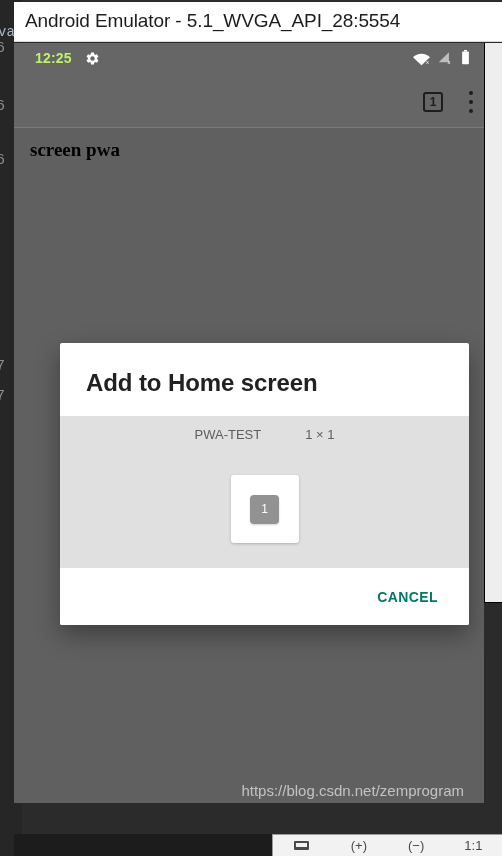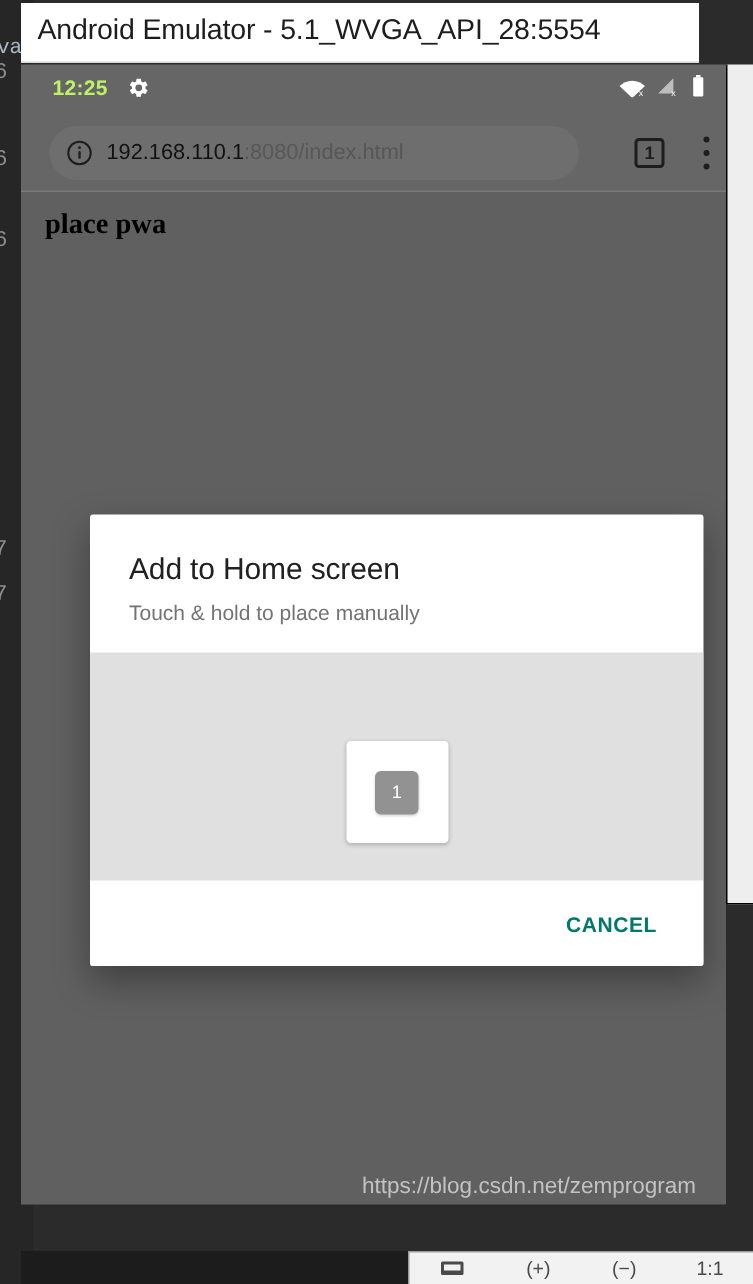--- a/index.html
+++ b/index.html
@@ -51,21 +51,21 @@
   .emulator-window {
     position: absolute;
     left: 14px;
     top: 2px;
     width: 488px;
     height: 846px;
   }
   .emulator-titlebar {
     position: absolute;
     left: 0; top: 0;
-    width: 452px;
+    width: 488px;
     height: 40px;
     background: #ffffff;
     border-bottom: 1px solid #d8d8d8;
     box-sizing: border-box;
   }
   .emulator-title-text {
     position: absolute;
     left: 11px;
     top: 8px;
     font-size: 19px;
@@ -228,22 +228,22 @@
     width: 409px;
     background: #ffffff;
     border-radius: 2px;
     box-shadow: 0 10px 24px rgba(0,0,0,0.35);
     overflow: hidden;
   }
   .dialog-header {
     padding: 26px 26px 19px 26px;
   }
   .dialog-title {
-    font-size: 20px;
-    font-weight: normal;
+    font-size: 24px;
+    font-weight: bold;
     color: #212121;
     letter-spacing: -0.1px;
   }
   .dialog-subtitle {
     margin-top: 8px;
     font-size: 14px;
     color: #737373;
   }
   .dialog-preview {
     background: #e0e0e0;
@@ -407,55 +407,48 @@
         <span>
           <svg viewBox="0 0 12 20" width="9" height="15">
             <rect x="4" y="0" width="4" height="2" fill="#ffffff"></rect>
             <rect x="1.5" y="2" width="9" height="17" rx="1" fill="#ffffff"></rect>
           </svg>
         </span>
       </div>
     </div>
 
     <div class="omnibox-row">
-      <div class="omnibox">
-        <span class="omnibox-info-icon">
-          <svg viewBox="0 0 24 24" width="18" height="18">
-            <circle cx="12" cy="12" r="10" fill="none" stroke="#1d1d1d" stroke-width="1.8"></circle>
-            <circle cx="12" cy="7.3" r="1.25" fill="#1d1d1d"></circle>
-            <rect x="11" y="10.2" width="2.1" height="7" rx="1" fill="#1d1d1d"></rect>
-          </svg>
-        </span>
-        <span class="omnibox-url"><span>192.168.110.1</span><span class="url-scheme-rest">:8080/index.html</span></span>
-      </div>
 
       <div class="tab-counter">
         <span>1</span>
       </div>
 
       <div class="overflow-menu">
         <i></i>
         <i></i>
         <i></i>
       </div>
     </div>
 
     <div class="page-content">
-      <div class="page-heading">place pwa</div>
+      <div class="page-heading">screen pwa</div>
 
       <div class="scrim"></div>
 
       <div class="dialog">
 
         <div class="dialog-header">
           <div class="dialog-title">Add to Home screen</div>
-          <div class="dialog-subtitle">Touch &amp; hold to place manually</div>
         </div>
 
         <div class="dialog-preview">
+          <div class="preview-labels">
+            <span>PWA-TEST</span>
+            <span>1 × 1</span>
+          </div>
           <div class="widget-card">
             <div class="widget-icon">1</div>
           </div>
         </div>
 
         <div class="dialog-actions">
           <button class="dialog-btn">CANCEL</button>
         </div>
       </div>
 

